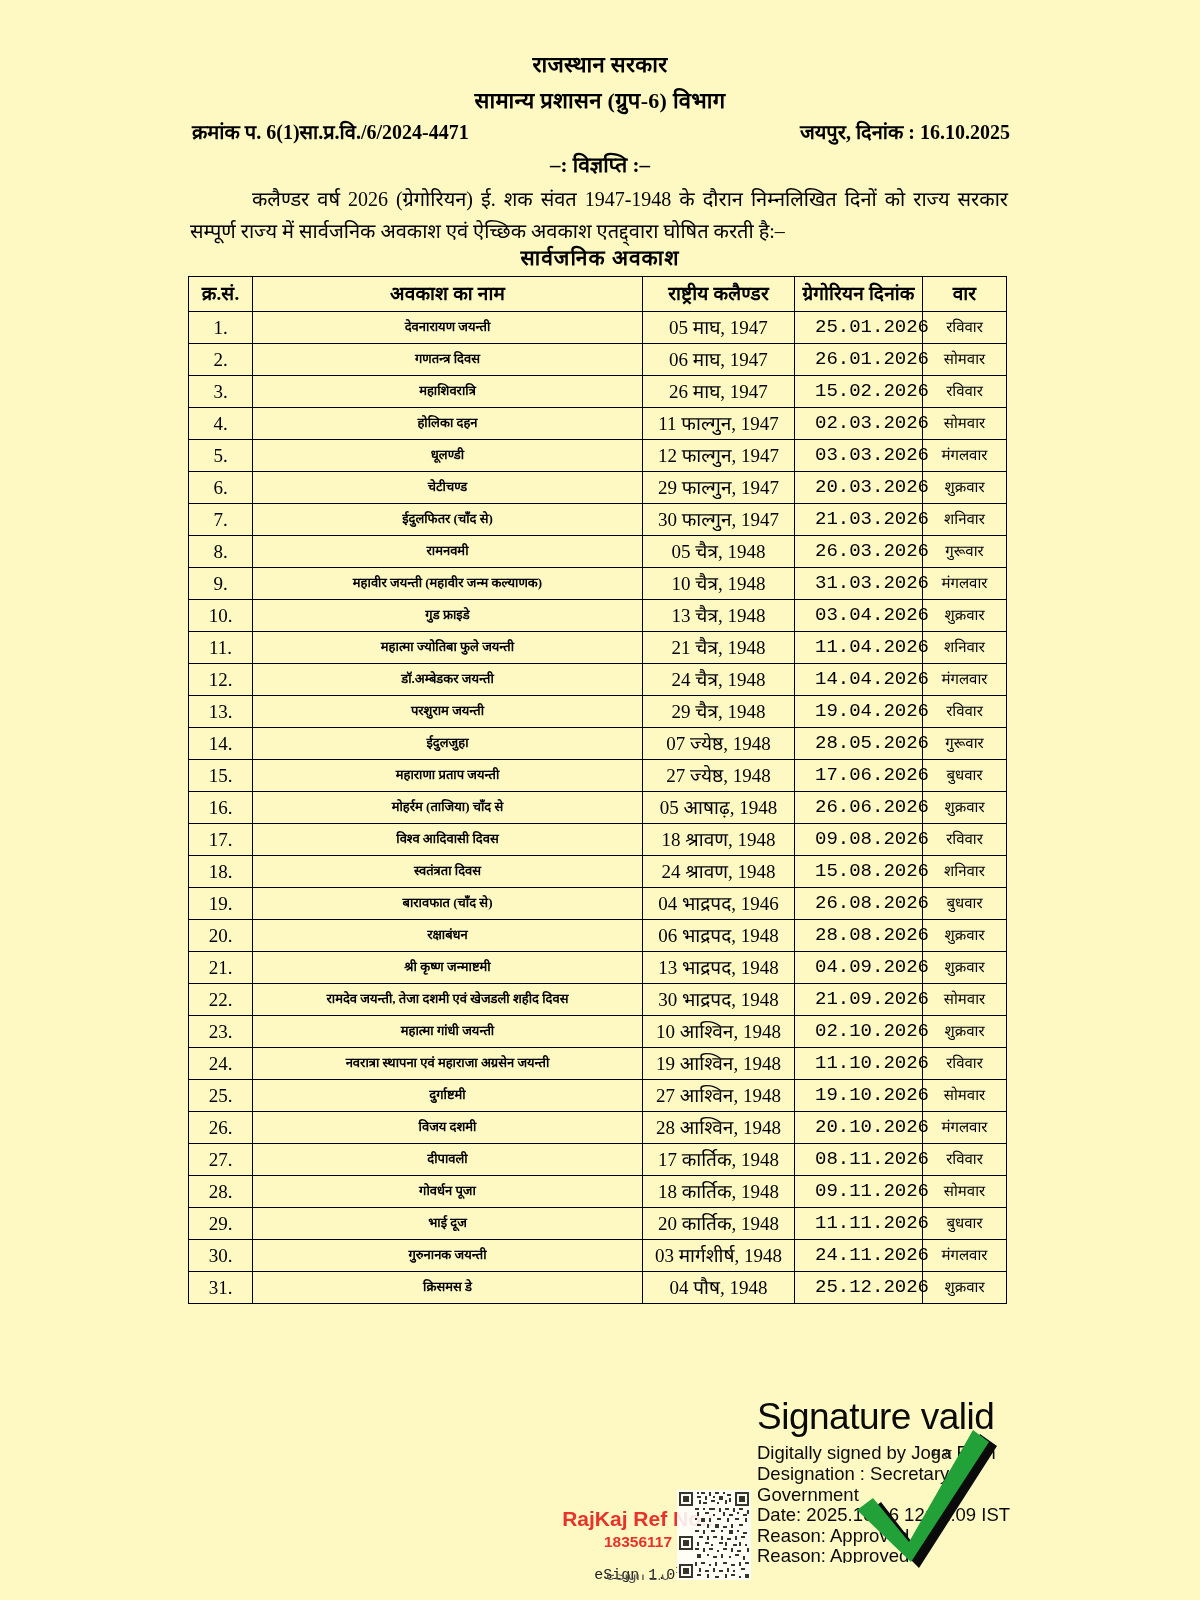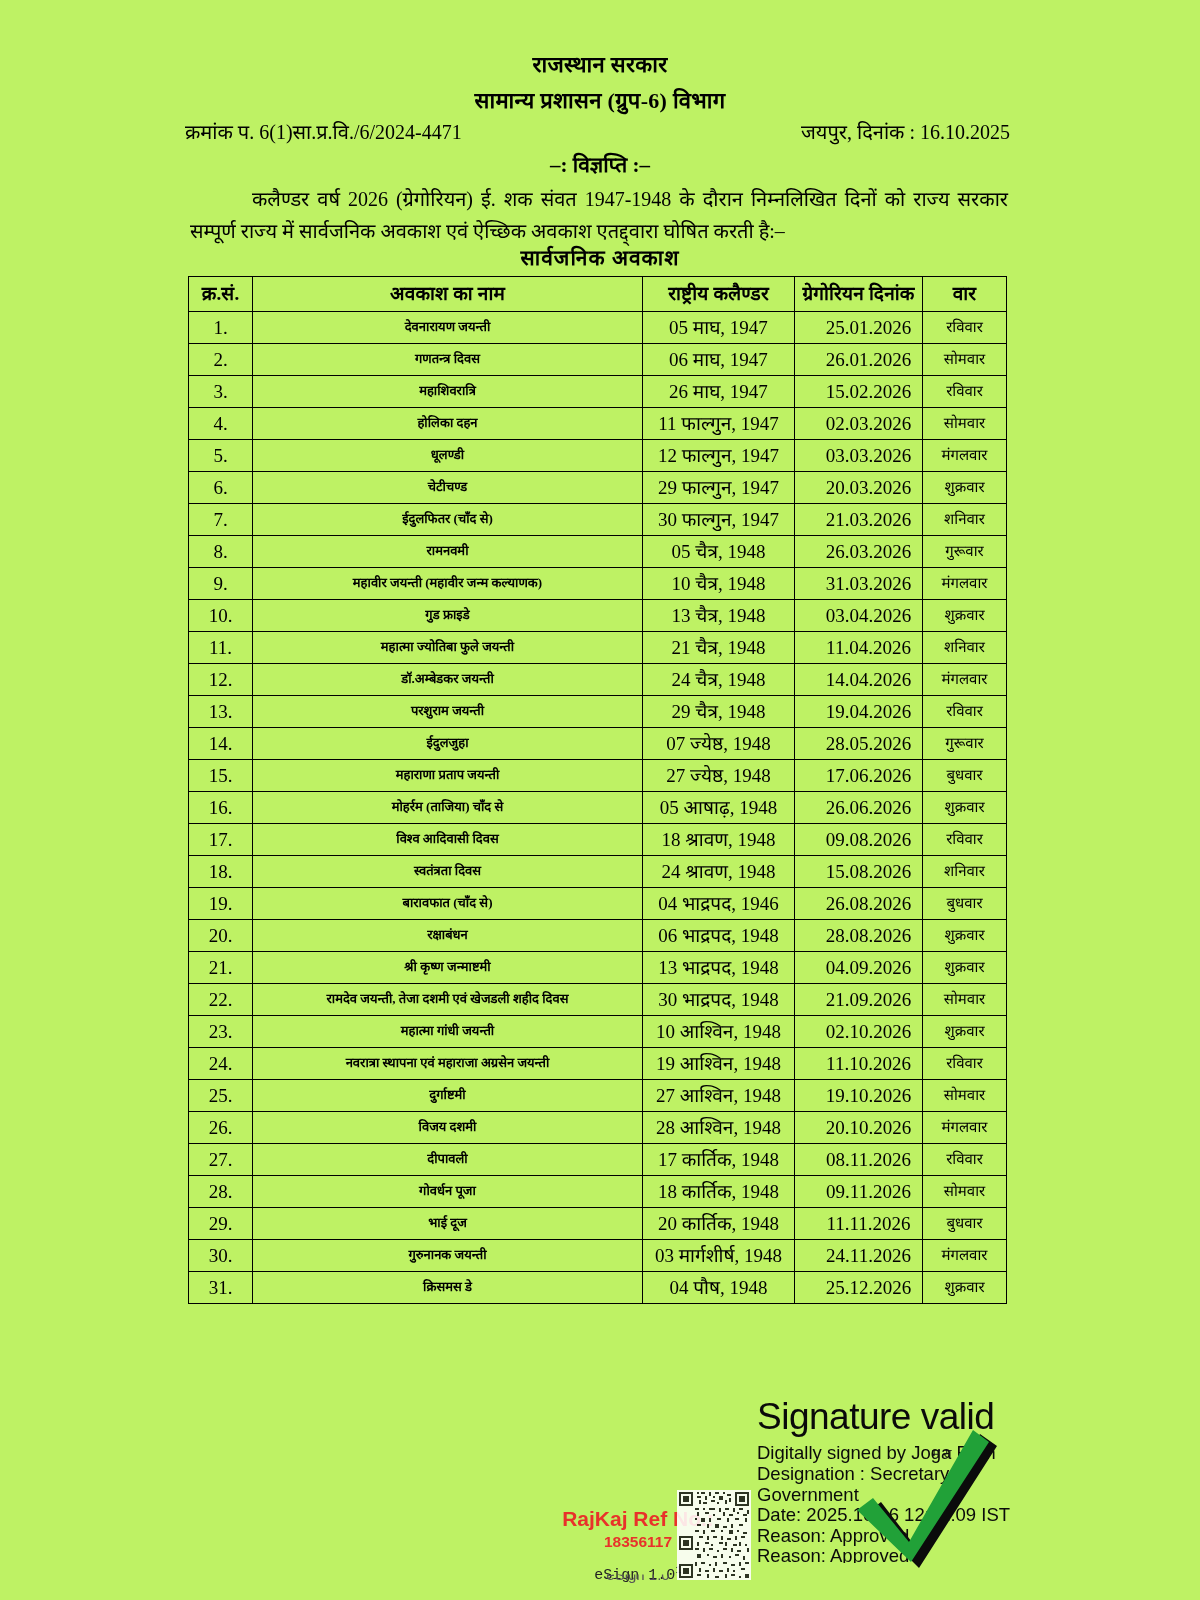--- a/index.html
+++ b/index.html
@@ -13,21 +13,21 @@
     height: 1600px;
     position: relative;
     font-family: "Liberation Serif", "DejaVu Serif", serif;
     color: #000000;
     overflow: hidden;
   }
   .page {
     position: relative;
     width: 1200px;
     height: 1600px;
-    background: #bef264;
+    background: #fef9c3;
   }
 
   
   .hdr-line {
     text-align: center;
     font-weight: 600;
     letter-spacing: 0.3px;
   }
   .hdr-gov {
     position: absolute;
@@ -36,28 +36,28 @@
     font-size: 22px;
   }
   .hdr-dept {
     position: absolute;
     left: 0; right: 0;
     top: 84px;
     font-size: 22px;
   }
   .meta-row {
     position: absolute;
-    left: 185px;
+    left: 192px;
     right: 190px;
     top: 118px;
     display: flex;
     justify-content: space-between;
     align-items: baseline;
     font-size: 20px;
-    font-weight: 400;
+    font-weight: 700;
   }
   .vigyapti {
     position: absolute;
     left: 0; right: 0;
     top: 150px;
     text-align: center;
     font-size: 21px;
     font-weight: 700;
   }
   .body-para {
@@ -116,21 +116,21 @@
     font-size: 13px;
     padding: 0 6px;
     white-space: nowrap;
     font-weight: bold;
   }
   table.holidays tbody td.c-nat {
     font-size: 19px;
   }
   table.holidays tbody td.c-greg {
     font-size: 19px;
-    font-family: Liberation Serif, serif;
+    font-family: Liberation Mono, monospace;
     padding-left: 20px;
   }
   table.holidays tbody td.c-day {
     font-size: 15px;
   }
   col.w-sn   { width: 64px; }
   col.w-name { width: 390px; }
   col.w-nat  { width: 152px; }
   col.w-greg { width: 128px; }
   col.w-day  { width: 84px; }

